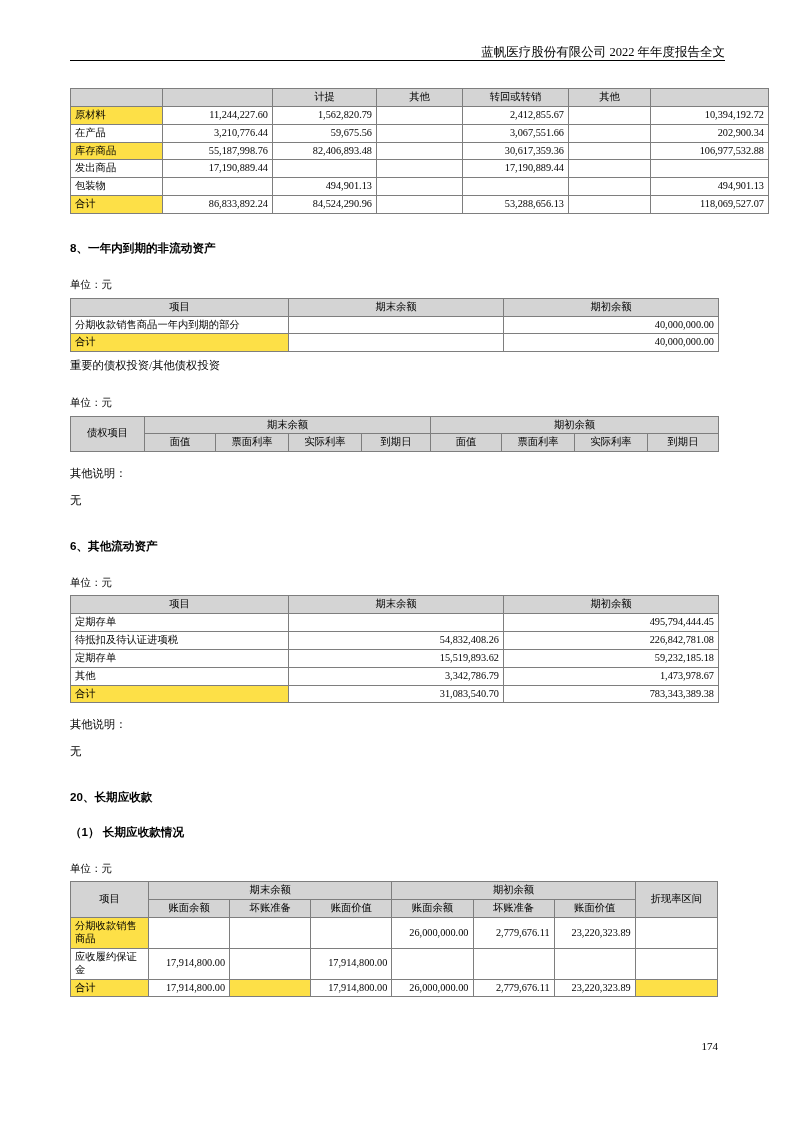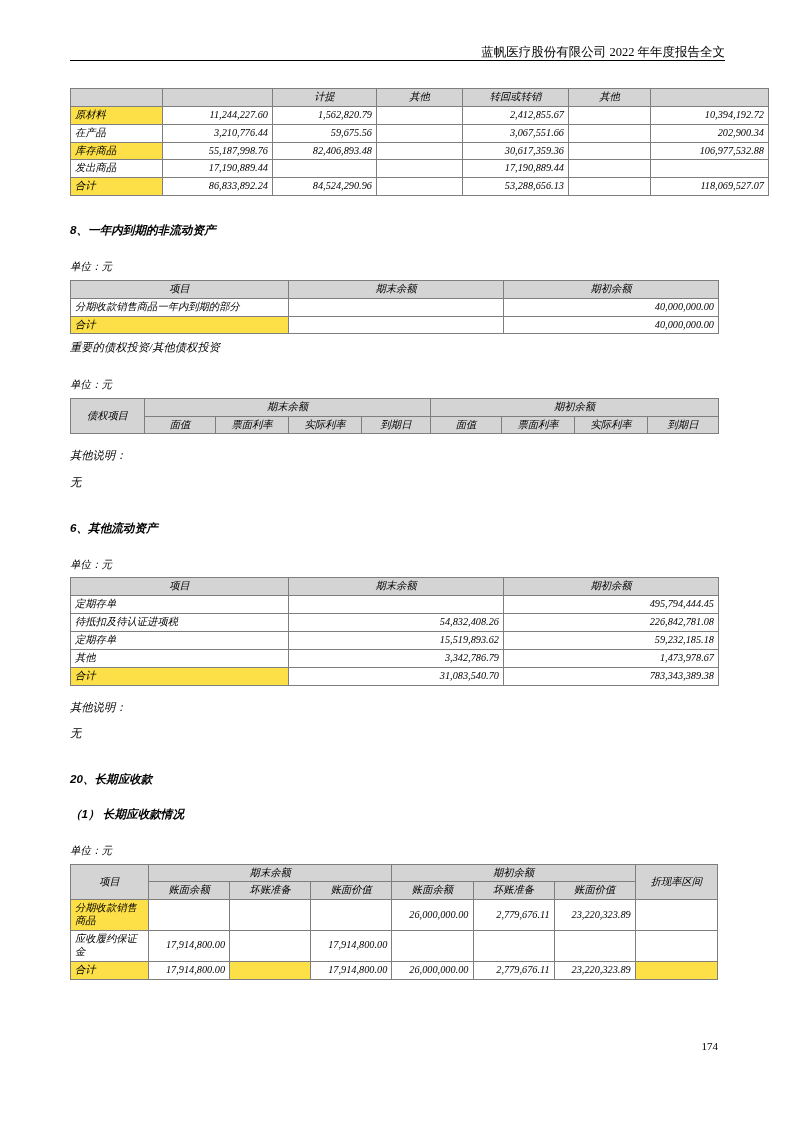--- a/index.html
+++ b/index.html
@@ -34,21 +34,20 @@
     border-bottom: 1.1px solid #000;
     white-space: nowrap;
   }
 
   
   .content {
     position: absolute;
     top: 88px;
     left: 70px;
     width: 648px;
-    font-style: italic;
   }
 
   
   table.fin {
     border-collapse: collapse;
     width: 648px;
     table-layout: fixed;
     font-size: 10.3px;
     line-height: 1.25;
   }
@@ -175,20 +174,29 @@
       <tr>
         <td class="lft">发出商品</td>
         <td class="num">17,190,889.44</td>
         <td class="num"></td>
         <td class="num"></td>
         <td class="num">17,190,889.44</td>
         <td class="num"></td>
         <td class="num"></td>
       </tr>
       <tr>
+        <td class="lft">包装物</td>
+        <td class="num"></td>
+        <td class="num">494,901.13</td>
+        <td class="num"></td>
+        <td class="num"></td>
+        <td class="num"></td>
+        <td class="num">494,901.13</td>
+      </tr>
+      <tr>
         <td class="lft shade">合计</td>
         <td class="num">86,833,892.24</td>
         <td class="num">84,524,290.96</td>
         <td class="num"></td>
         <td class="num">53,288,656.13</td>
         <td class="num"></td>
         <td class="num">118,069,527.07</td>
       </tr>
     </tbody>
       </table>

